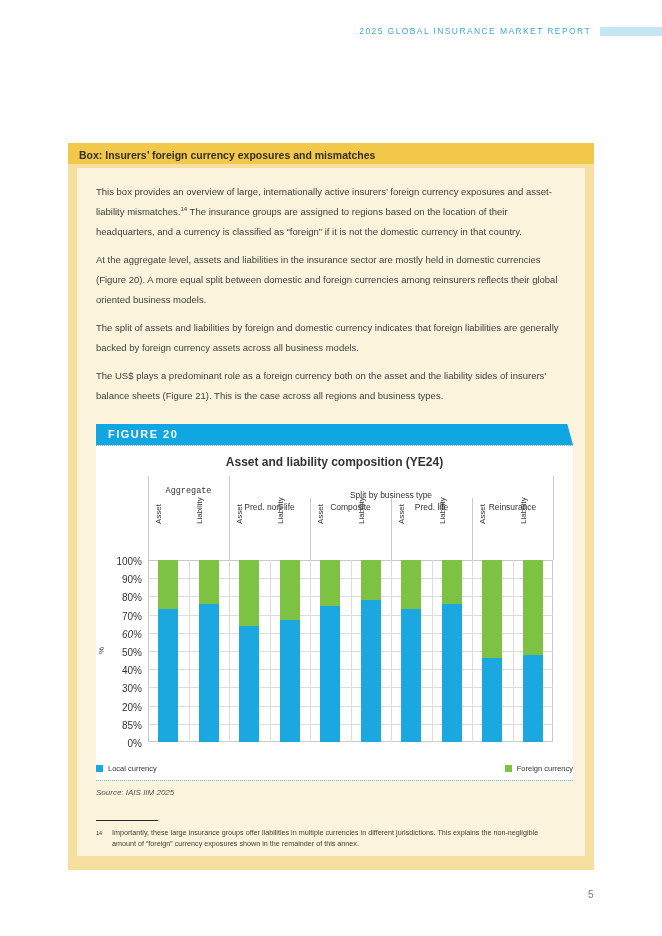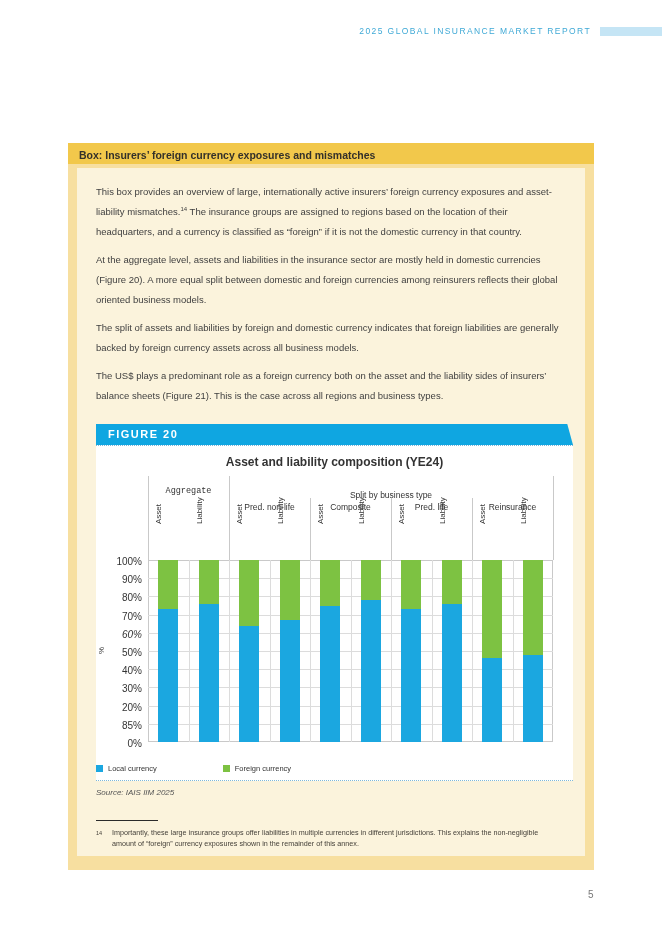--- a/index.html
+++ b/index.html
@@ -34,21 +34,21 @@
 
   .hline,.vline{position:absolute;background:#c9c9c9;}
   .gridh,.gridv{position:absolute;background:#dcdcdc;}
   .plot-frame{position:absolute;border:1px solid #c9c9c9;box-sizing:border-box;}
   .ytick{position:absolute;font-size:10px;color:#333;text-align:right;}
   .vlabel{position:absolute;font-size:8px;color:#333;width:44px;height:10px;line-height:10px;
           transform:rotate(-90deg);transform-origin:left bottom;white-space:nowrap;}
   .hcell{position:absolute;font-size:8.5px;color:#333;text-align:center;}
   .ylab{position:absolute;font-size:8px;color:#333;transform:rotate(-90deg);}
   .bar{position:absolute;}
-  .legend{position:absolute;left:0;right:0;bottom:7px;display:flex;justify-content:flex-start;gap:66px;}
+  .legend{position:absolute;left:0;right:0;bottom:7px;display:flex;justify-content:space-between;gap:66px;}
   .legend-item{display:flex;align-items:center;gap:5px;font-size:7.5px;color:#333;}
   .legend-swatch{width:7px;height:7px;display:inline-block;}
 
   .source{font-size:8px;font-style:italic;color:#555;margin-top:7px;}
 
   .footnote{position:absolute;left:19px;right:34px;bottom:7px;font-size:7.2px;line-height:11px;color:#45413a;}
   .footnote-rule{width:62px;border-top:1px solid #2b2b2b;margin-bottom:6px;}
   .footnote-row{display:flex;}
   .footnote-marker{font-size:5.5px;width:16px;flex:none;padding-top:1px;}
 

